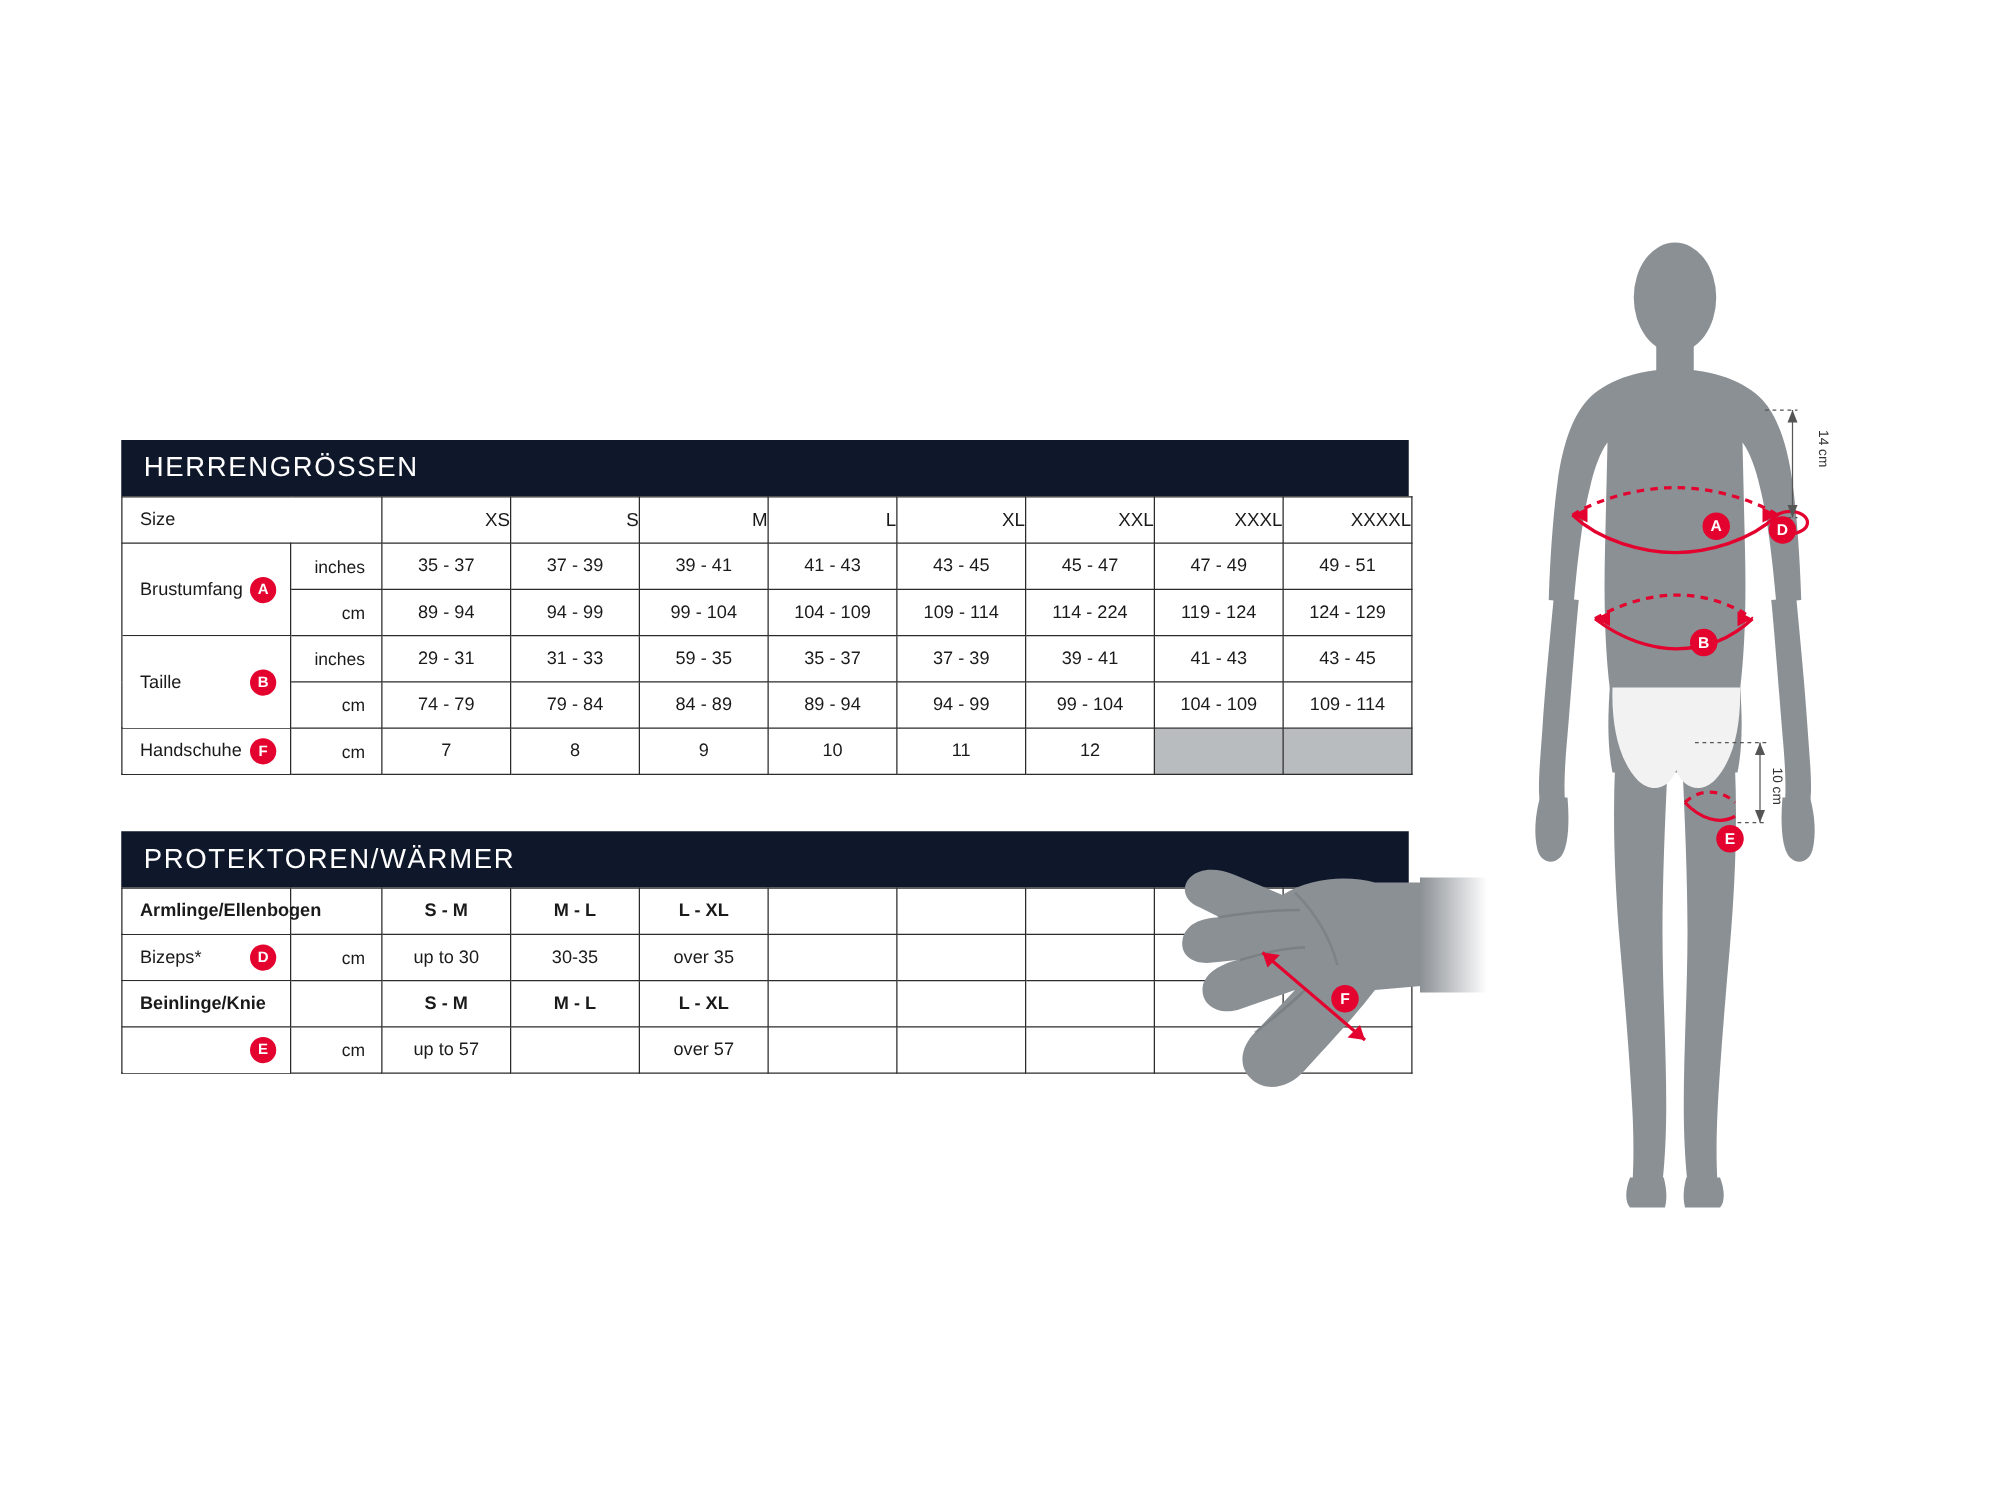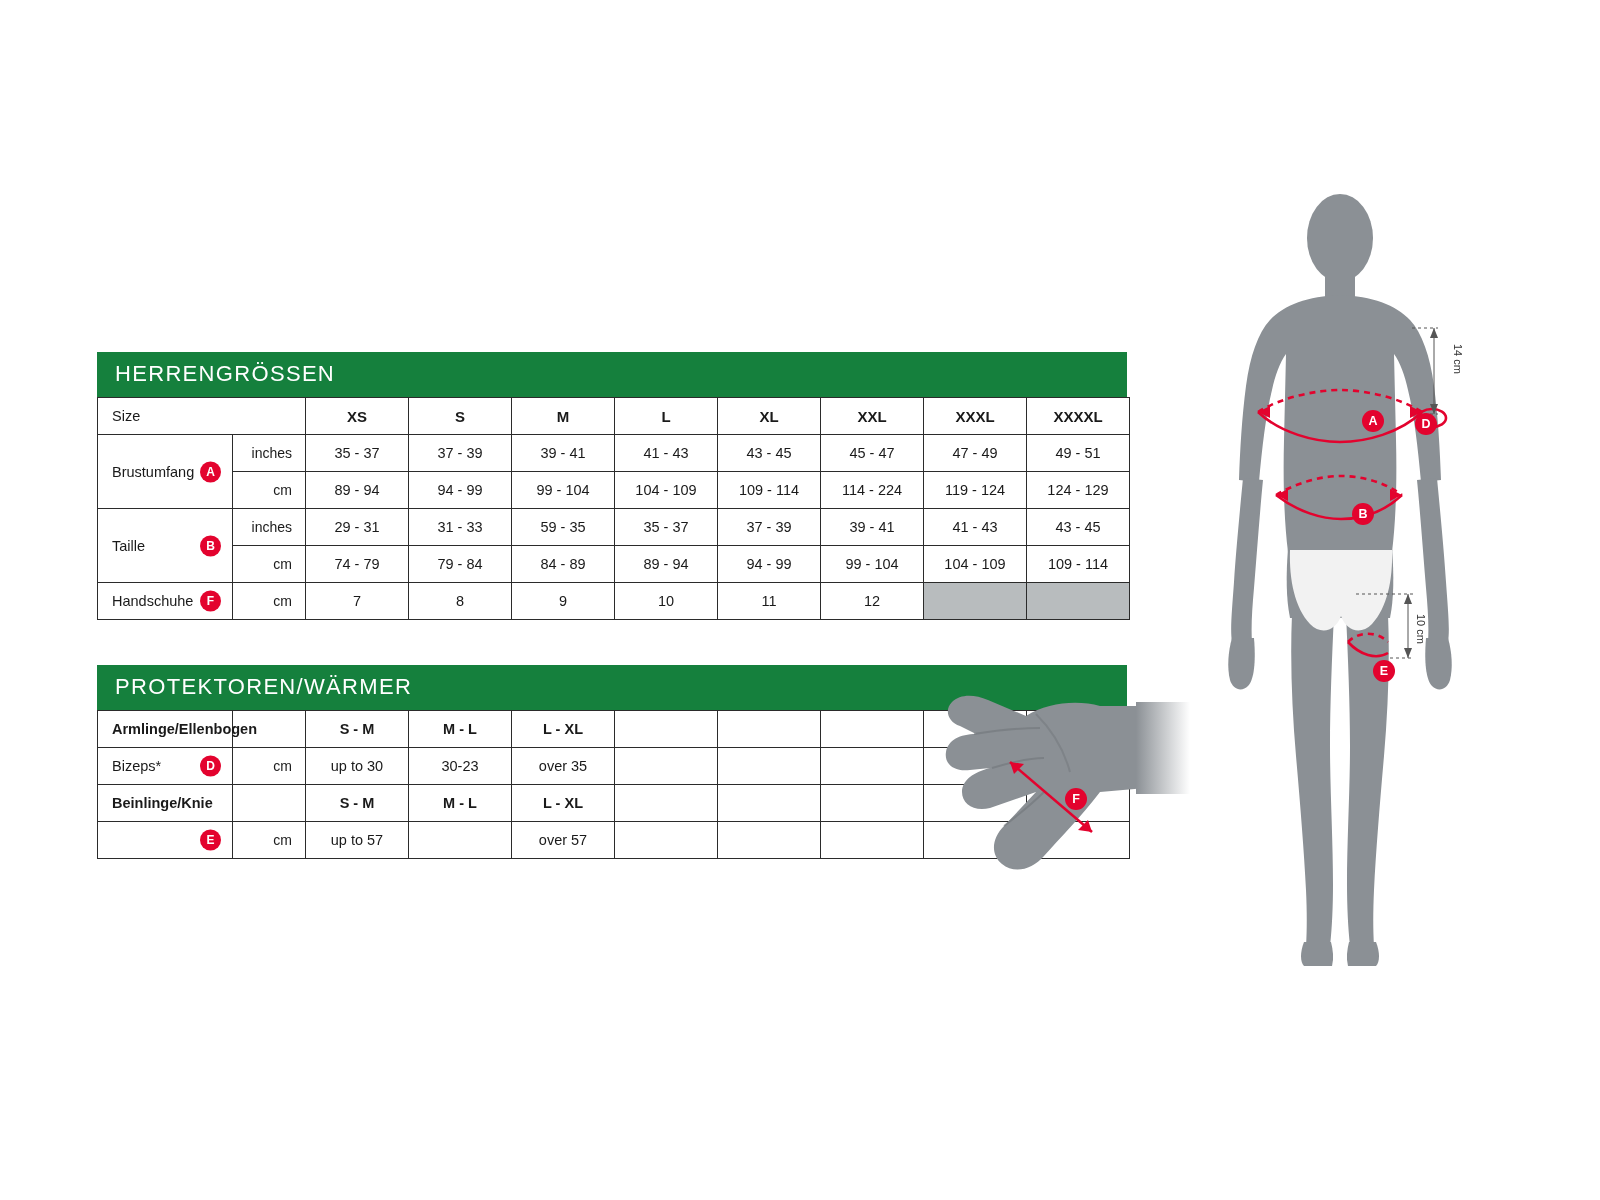--- a/index.html
+++ b/index.html
@@ -19,21 +19,21 @@
   
   .chart-wrap {
     position: absolute;
     left: 97px;
     width: 1030px;
   }
   #mens-chart { top: 352px; }
   #protect-chart { top: 645px; margin-top: 20px; }
 
   .chart-title {
-    background: #15803d;
+    background: #0f172a;
     color: #ffffff;
     font-size: 22px;
     letter-spacing: 0.06em;
     padding: 11px 0 12px 18px;
     font-weight: 400;
     height: 22px;
     line-height: 22px;
   }
 
   table {
@@ -54,21 +54,21 @@
   }
   .c-label {
     text-align: left;
     padding-left: 14px;
     position: relative;
   }
   .c-unit { text-align: right; padding-right: 13px; font-size: 14px; }
   .nb-bot { border-bottom: none; }
 
   .hdr-size { text-align: left; padding-left: 14px; }
-  .sizecol { font-weight: bold; font-size: 15px; }
+  .sizecol { font-weight: normal; font-size: 15px; text-align: right; }
 
   .greyed { background: #b8bcbe; }
 
   .badge {
     display: inline-block;
     width: 21px;
     height: 21px;
     border-radius: 50%;
     background: #e3032e;
     color: #ffffff;
@@ -256,21 +256,21 @@
         <td></td>
         <td></td>
       </tr>
       <tr>
         <td class="c-label">
           <span>Bizeps*</span>
           <span class="badge badge-right">D</span>
         </td>
         <td class="c-unit">cm</td>
         <td>up to 30</td>
-        <td>30-23</td>
+        <td>30-35</td>
         <td>over 35</td>
         <td></td>
         <td></td>
         <td></td>
         <td></td>
         <td></td>
       </tr>
       <tr class="bold-row">
         <td class="c-label">Beinlinge/Knie</td>
         <td class="c-unit"></td>

